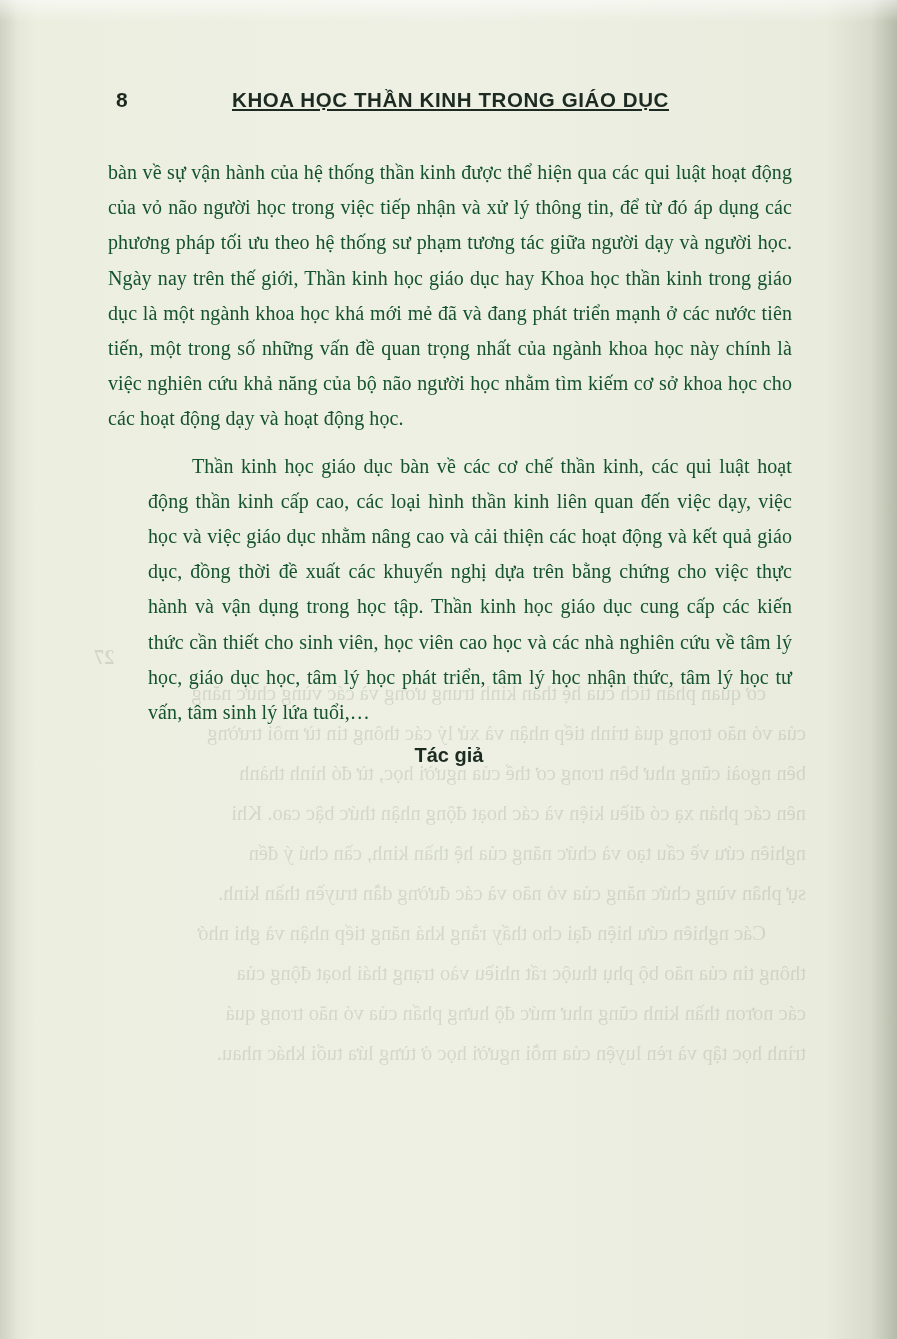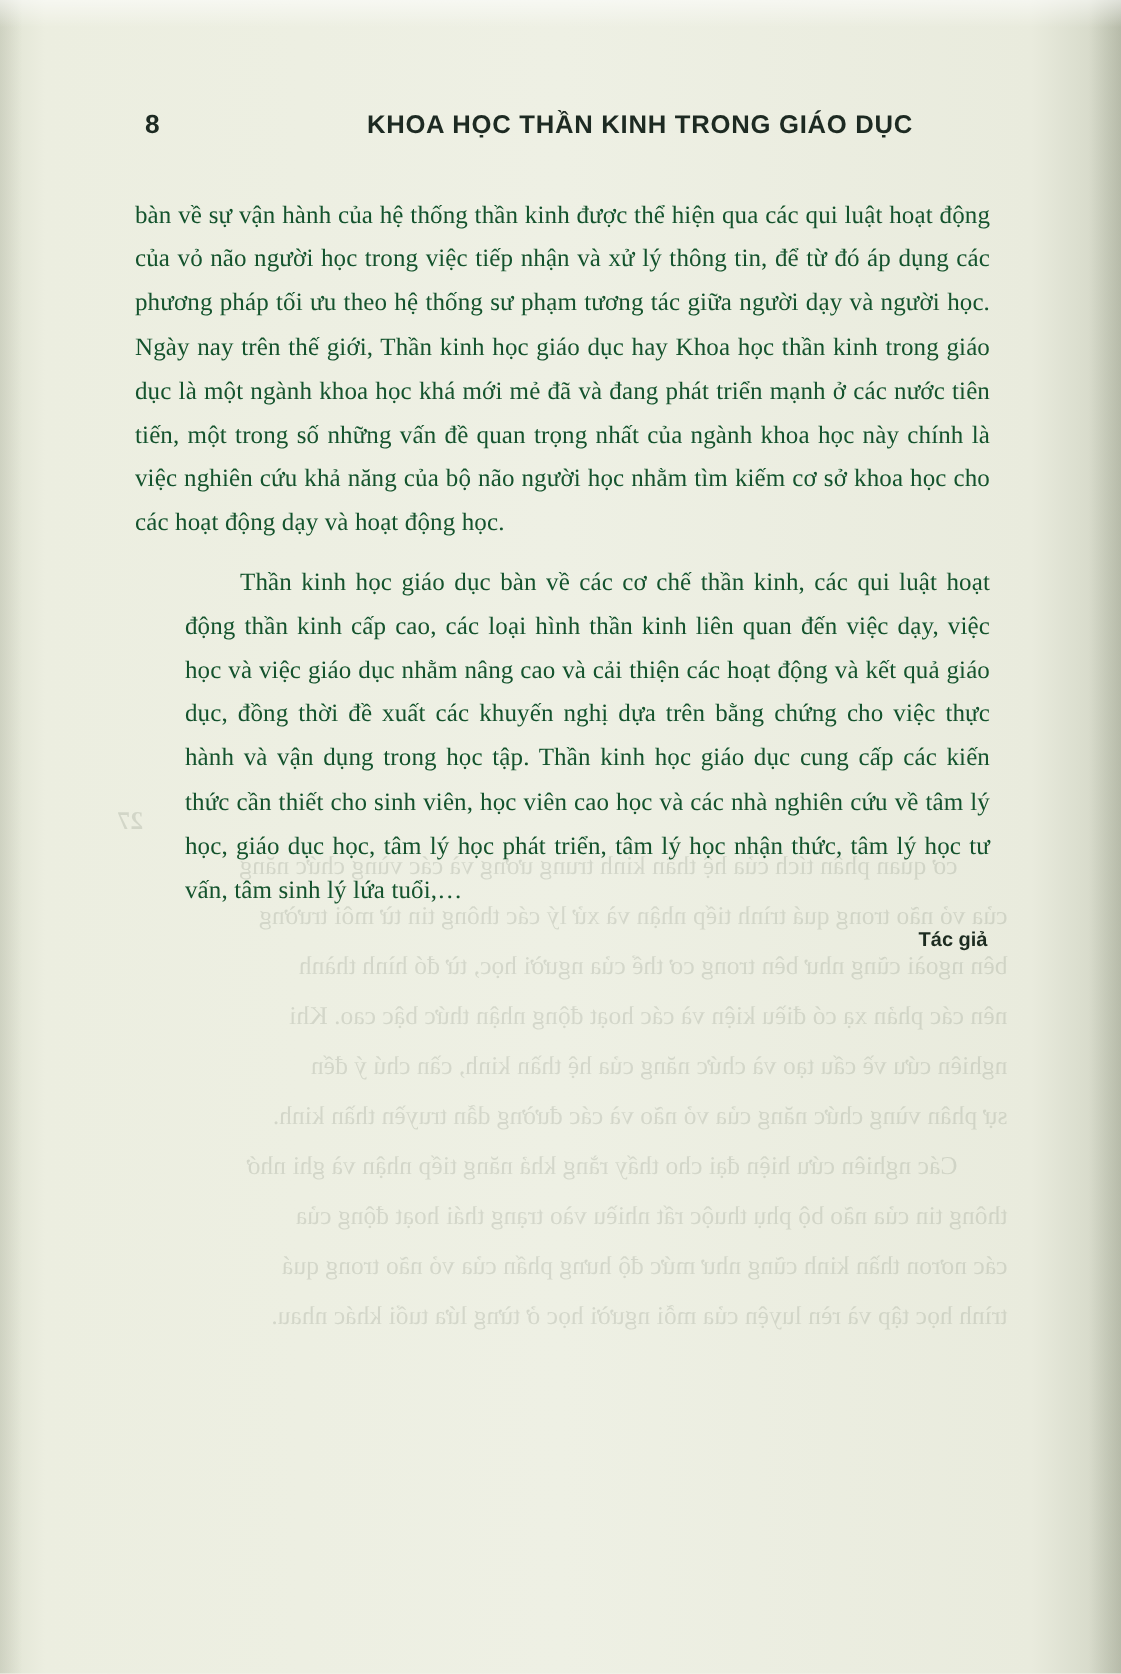--- a/index.html
+++ b/index.html
@@ -85,27 +85,28 @@
     font-size: 21px;
     font-weight: 700;
     color: #1d2a22;
     letter-spacing: 0px;
   }
   .running-title {
     position: absolute;
     right: 0;
     top: 0;
     width: 560px;
-    text-align: center;
+    text-align: left;
     font-family: "Liberation Sans", sans-serif;
     font-size: 20.5px;
     font-weight: 700;
     letter-spacing: 0.6px;
     color: #1d2a22;
     white-space: nowrap;
+    text-decoration: underline;
   }
 
   
   .body-text {
     position: absolute;
     top: 155px;
     left: 0;
     width: 684px;
   }
   .para {
@@ -120,23 +121,23 @@
   }
   .para.indent {
     text-indent: 44px;
   }
   .para.gap-before {
     margin-top: 12px;
     margin-left: 40px;
   }
   .signature {
     margin-top: 14px;
-    text-align: right;
+    text-align: center;
     font-family: "Liberation Sans", sans-serif;
-    font-size: 16px;
+    font-size: 20px;
     font-weight: 700;
     color: #1c2b20;
     padding-right: 2px;
   }
 
   
   .showthrough {
     position: absolute;
     left: -14px;
     top: 640px;

